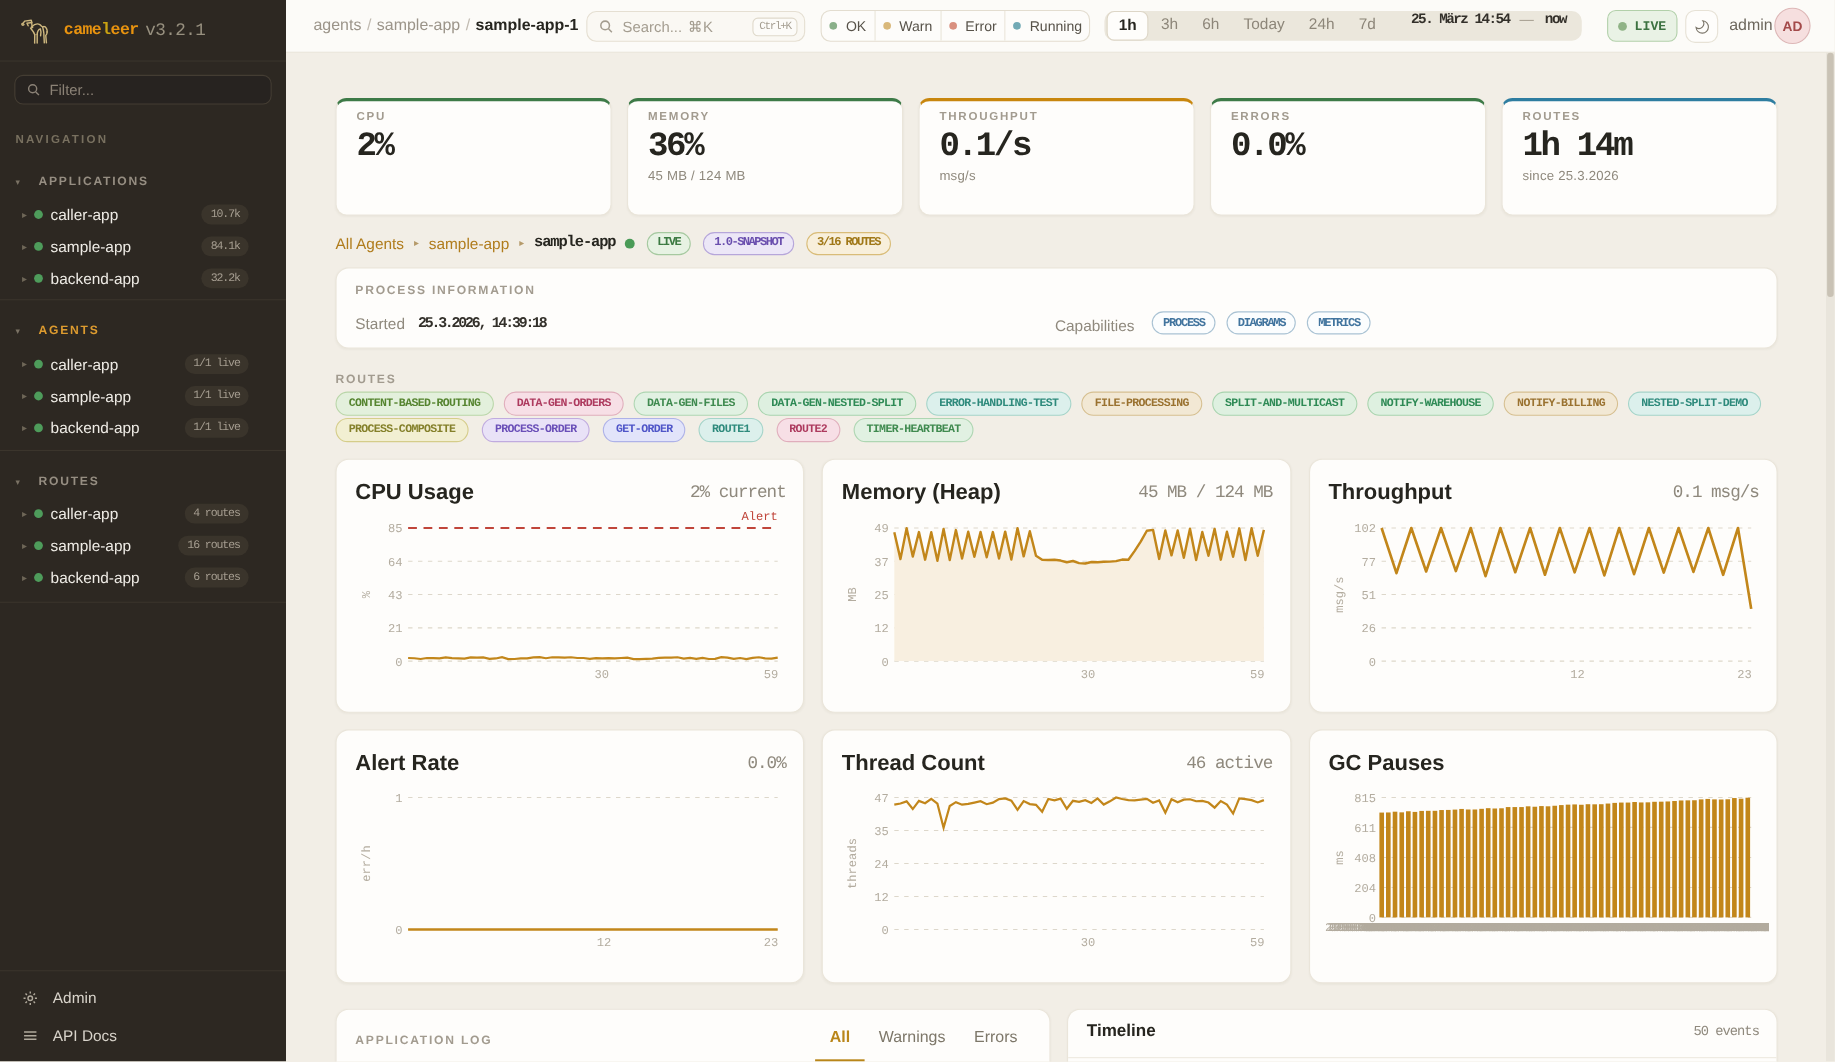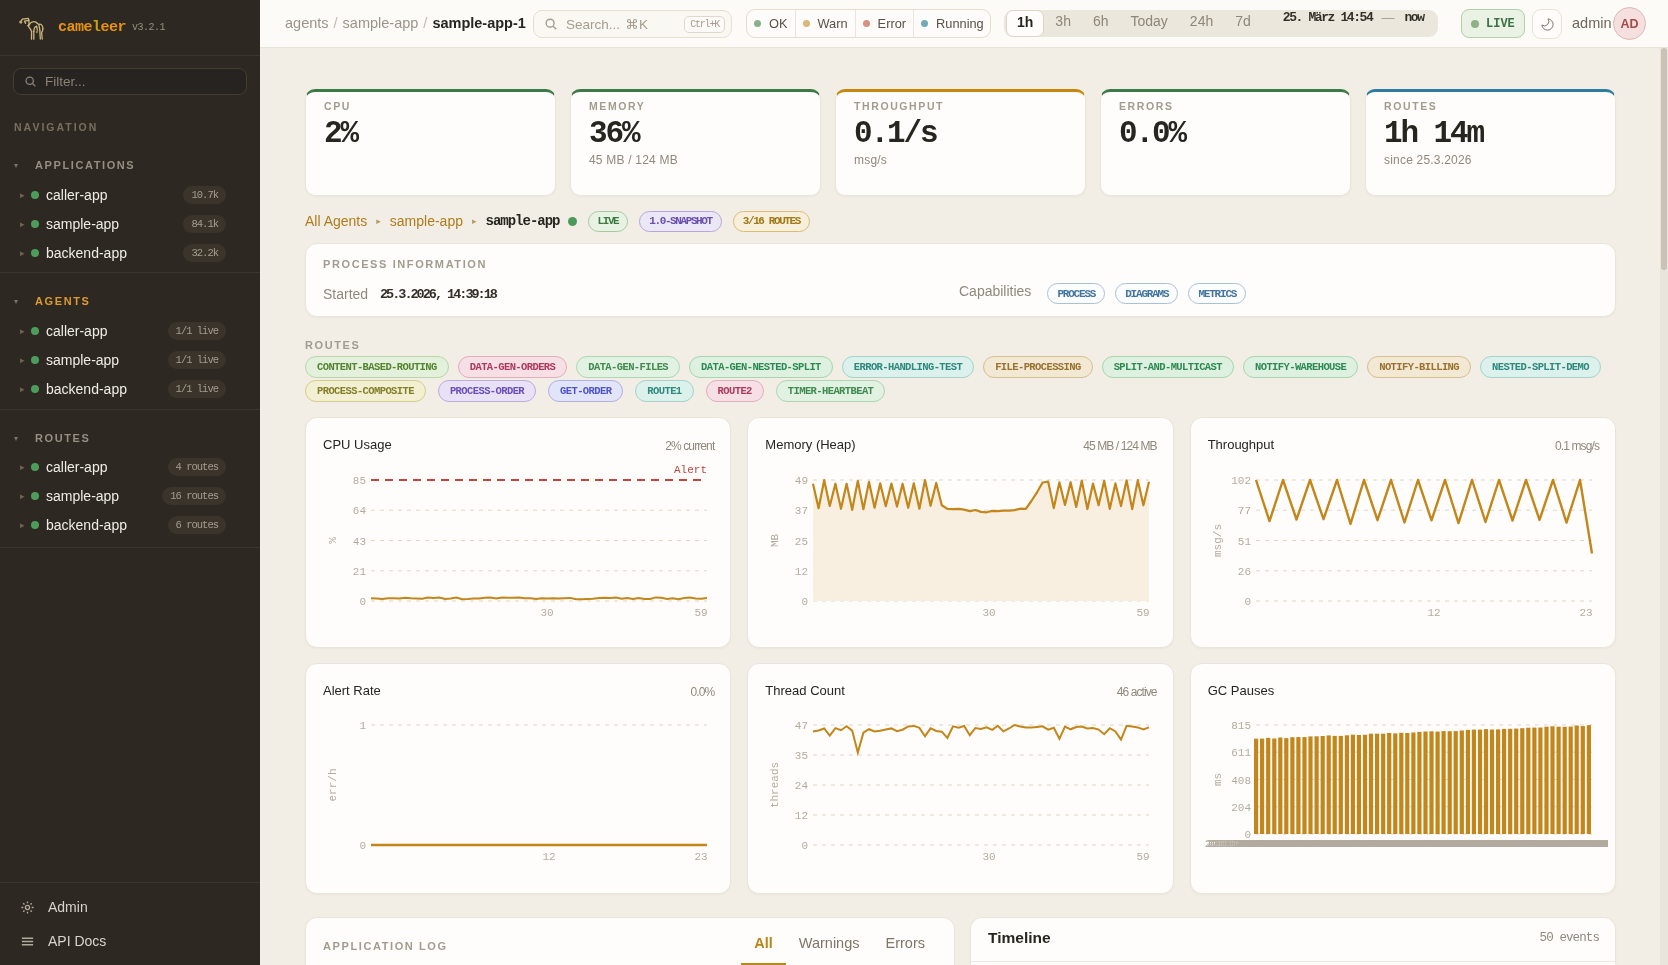--- a/index.html
+++ b/index.html
@@ -1,21 +1,21 @@
 <!DOCTYPE html>
 <html><head><meta charset="utf-8"><title>cameleer</title>
 <style>
 *{margin:0;padding:0;box-sizing:border-box}
 html,body{width:1668px;height:965px;overflow:hidden}
 body{font-family:"Liberation Sans",sans-serif;background:#f2eee6;position:relative;color:#2b2a26}
 
 .sidebar{position:absolute;left:0;top:0;width:260px;height:965px;background:#2d2822;color:#ebe7e0;overflow:hidden}
 .sb-head{position:absolute;left:0;top:0;right:0;height:56px;display:flex;align-items:center;padding:0 14px;border-bottom:1px solid #3b352c}
 .logo-name{font-family:"Liberation Mono",monospace;font-weight:bold;font-size:15px;color:#e8930f;margin-left:8px;letter-spacing:-0.5px}
-.logo-ver{font-family:"Liberation Mono",monospace;font-size:10px;color:#97907f;margin-left:6px;letter-spacing:-0.5px}
+.logo-ver{font-family:"Liberation Mono",monospace;font-size:16px;color:#97907f;margin-left:6px;letter-spacing:-0.5px}
 .filter{position:absolute;left:13px;right:13px;top:68px;height:27px;background:#272320;border:1px solid #443d33;border-radius:8px;display:flex;align-items:center;padding:0 10px;color:#8b8276;font-size:13.5px}
 .filter svg{margin-right:8px}
 .nav-label{position:absolute;left:14px;top:121px;font-size:10.5px;font-weight:bold;letter-spacing:2px;color:#78705f}
 .srow{position:absolute;left:0;right:0;height:29px;display:flex;align-items:center;padding:0 34px 0 14px}
 .sec-head{font-size:11px;font-weight:bold;letter-spacing:1.6px;color:#968e82}
 .sec-head.orange{color:#dd9b2f}
 .caret{font-size:8px;color:#7a7264;margin-right:17px}
 .item-arr{color:#6e6657;font-size:9px;width:17px;padding-left:6px}
 .dot{width:8px;height:8px;border-radius:50%;background:#4e9c5b;margin-right:7px}
 .item-nm{flex:1;font-size:14px;color:#efece6}
@@ -62,42 +62,42 @@
 .crumbs2 .gdot{width:9px;height:9px;border-radius:50%;background:#4a9b57;margin-left:8px}
 .pill{font-family:"Liberation Mono",monospace;font-size:11px;font-weight:bold;letter-spacing:-1.4px;border-radius:999px;padding:3.5px 9px;margin-left:11px;border:1px solid}
 .pill.green{background:#e7f2e3;border-color:#a6c9a0;color:#3c7a42}
 .pill.purple{background:#ece7f7;border-color:#b6a6da;color:#6a4fae}
 .pill.amber{background:#f8efdb;border-color:#d9bc78;color:#a07818}
 .proc{position:absolute;left:45px;top:195px;width:1311px;height:74px;background:#fefdfb;border:1px solid #eae5da;border-radius:10px;padding:14px 17px}
 .proc .hd{font-size:11px;font-weight:bold;letter-spacing:1.6px;color:#a29b8f}
 .proc .row{position:relative;display:flex;align-items:center;margin-top:16px}
 .proc .lab{font-size:14px;color:#8f897d;width:57px}
 .proc .val{font-family:"Liberation Mono",monospace;font-size:13.5px;letter-spacing:-2px;font-weight:bold;color:#33302a}
-.proc .cap{position:absolute;left:636px;top:-3px;display:flex;align-items:flex-start}
+.proc .cap{position:absolute;left:636px;top:-3px;display:flex;align-items:flex-end}
 .proc .cap .t{font-size:14px;color:#8f897d;margin-right:16px}
 .cappill{font-family:"Liberation Mono",monospace;font-size:11px;font-weight:bold;letter-spacing:-1.2px;color:#41749e;border:1px solid #a9c2d3;background:#fbfdfe;border-radius:999px;padding:3.5px 9px;margin-right:10px}
 .routes-label{position:absolute;left:45px;top:291px;font-size:11px;font-weight:bold;letter-spacing:1.6px;color:#a29b8f}
 .chips1{position:absolute;left:45px;top:308px;display:flex;gap:9px}
 .chips2{position:absolute;left:45px;top:332px;display:flex;gap:12px}
 .rchip{font-family:"Liberation Mono",monospace;font-size:10.5px;font-weight:bold;letter-spacing:-0.6px;border-radius:999px;border:1px solid;padding:4px 11px;white-space:nowrap}
 .c-grn{background:#e3f0dc;border-color:#b9d6a8;color:#55842f}
 .c-pnk{background:#f7dfe6;border-color:#e0aebc;color:#ad3a5e}
 .c-grn2{background:#e1f1e2;border-color:#aed6b2;color:#3f8a4f}
 .c-tea{background:#dcf0ec;border-color:#a4d4c9;color:#2e8a7c}
 .c-tan{background:#f2e8d4;border-color:#d6bf90;color:#9a7230}
 .c-mnt{background:#def0e0;border-color:#a8d4ae;color:#2e8a55}
 .c-ylw{background:#f2efd2;border-color:#d5cd8a;color:#84802a}
 .c-pur{background:#e9e2f7;border-color:#c0abdf;color:#6a4fb8}
 .c-ind{background:#e2e4fa;border-color:#aeb2e8;color:#4f55c8}
 
 .chartgrid{position:absolute;left:45px;top:369px;width:1311px;display:grid;grid-template-columns:1fr 1fr 1fr;grid-column-gap:16px;grid-row-gap:15px}
 .card{background:#fefdfb;border:1px solid #eae5da;border-radius:12px;box-shadow:0 1px 2px rgba(60,50,30,.04)}
 .chcard{height:231px;position:relative}
-.chcard .ti{position:absolute;left:17px;top:19px;font-size:13px;font-weight:normal;color:#26251f}
-.chcard .cur{position:absolute;right:16px;top:21px;font-family:Liberation Sans, sans-serif;font-size:12px;letter-spacing:-0.9px;color:#8f897d}
+.chcard .ti{position:absolute;left:17px;top:19px;font-size:20px;font-weight:bold;color:#26251f}
+.chcard .cur{position:absolute;right:16px;top:21px;font-family:Liberation Mono, monospace;font-size:16px;letter-spacing:-0.9px;color:#8f897d}
 .chcard svg.ch{position:absolute;left:0;top:0}
 .ax{font-family:"Liberation Mono",monospace;font-size:11px;fill:#b3ac9f}
 .smear{position:absolute;left:14px;right:7px;top:174px;height:11px;overflow:hidden;white-space:nowrap;font-family:"Liberation Mono",monospace;font-size:11px;color:#b2ab9e;letter-spacing:-5.2px;text-shadow:2px 0 #b2ab9e,4px 0 #b8b1a4;}
 
 .applog{position:absolute;left:45px;top:869px;width:650px;height:90px;border-radius:12px 12px 0 0;border-bottom:none}
 .applog .hd{font-size:11px;font-weight:bold;letter-spacing:1.6px;color:#a29b8f;position:absolute;left:17px;top:22px}
 .tabs{position:absolute;right:16px;top:0;height:47px;display:flex}
 .tab{padding:17px 13px 0;font-size:14.5px;color:#7d7769}
 .tab.on{color:#b9861a;font-weight:bold;border-bottom:2.5px solid #b9861a}
 .timeline{position:absolute;left:710px;top:869px;width:646px;height:90px;border-radius:12px 12px 0 0;border-bottom:none}

